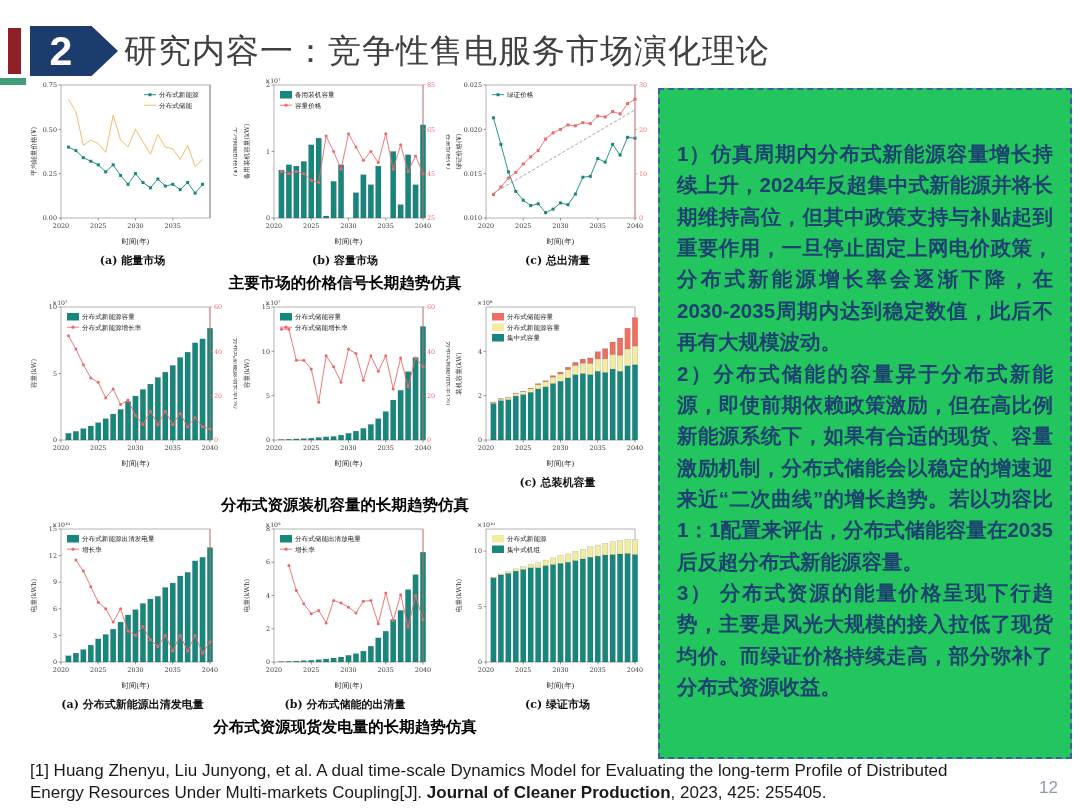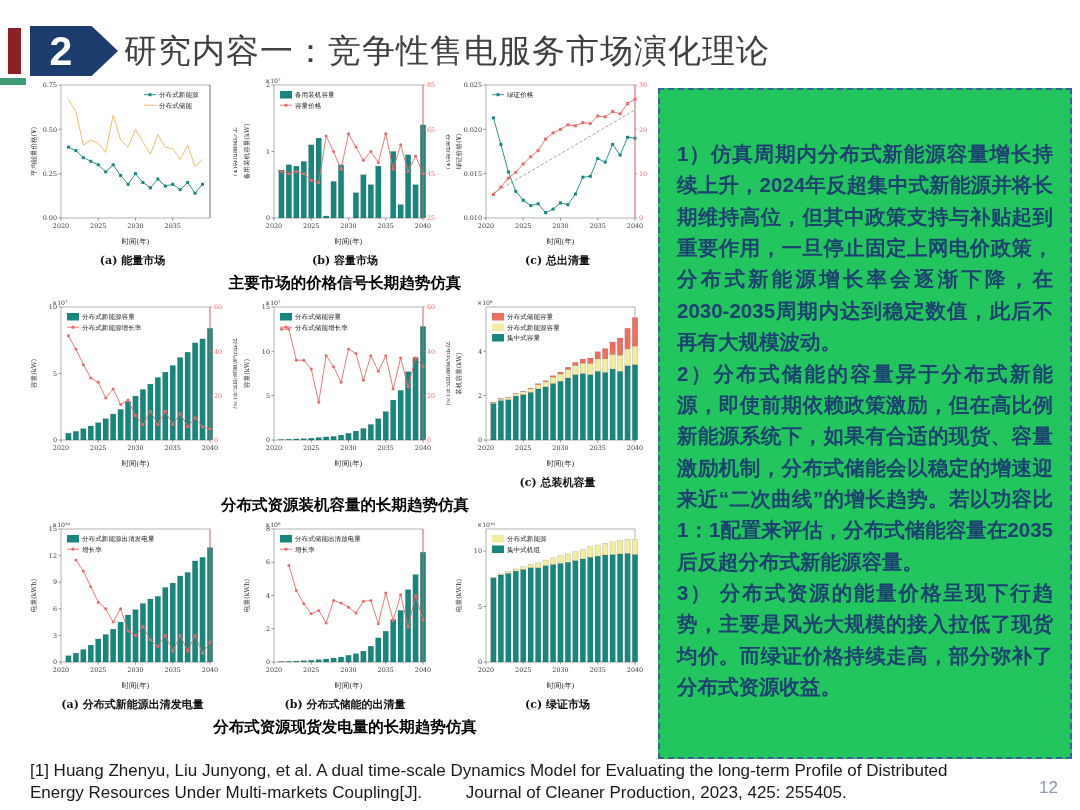--- a/index.html
+++ b/index.html
@@ -23,21 +23,21 @@
   .group-caption{text-align:center;font-weight:bold;font-size:15.5px;color:#000;
                  height:24px;line-height:22px;}
   
   .side-panel{position:absolute;left:658px;top:88px;width:414px;height:671px;box-sizing:border-box;
               background:#22c55e;border:2px dashed #3c5fa0;padding:48px 17px 10px 17px;}
   .side-panel p{margin:0;font-size:20.5px;font-weight:bold;color:#1d4170;line-height:1.53;
                 text-align:justify;font-family:"Liberation Sans",sans-serif;}
   
   .citation{position:absolute;left:30px;top:760px;width:950px;font-size:17px;color:#1a1a1a;
             line-height:1.3;font-family:"Liberation Sans",sans-serif;}
-  .citation b{font-weight:normal;margin-left:39px;}
+  .citation b{font-weight:bold;}
   .page-num{position:absolute;right:22px;bottom:12px;font-size:17px;color:#8e99a8;}
   svg text{font-family:"DejaVu Serif",serif;}
 </style>
 </head>
 <body>
 
 <div class="hdr">
   <div class="hdr-redbar"></div>
   <div class="hdr-greenbar"></div>
   <div class="hdr-arrow">

